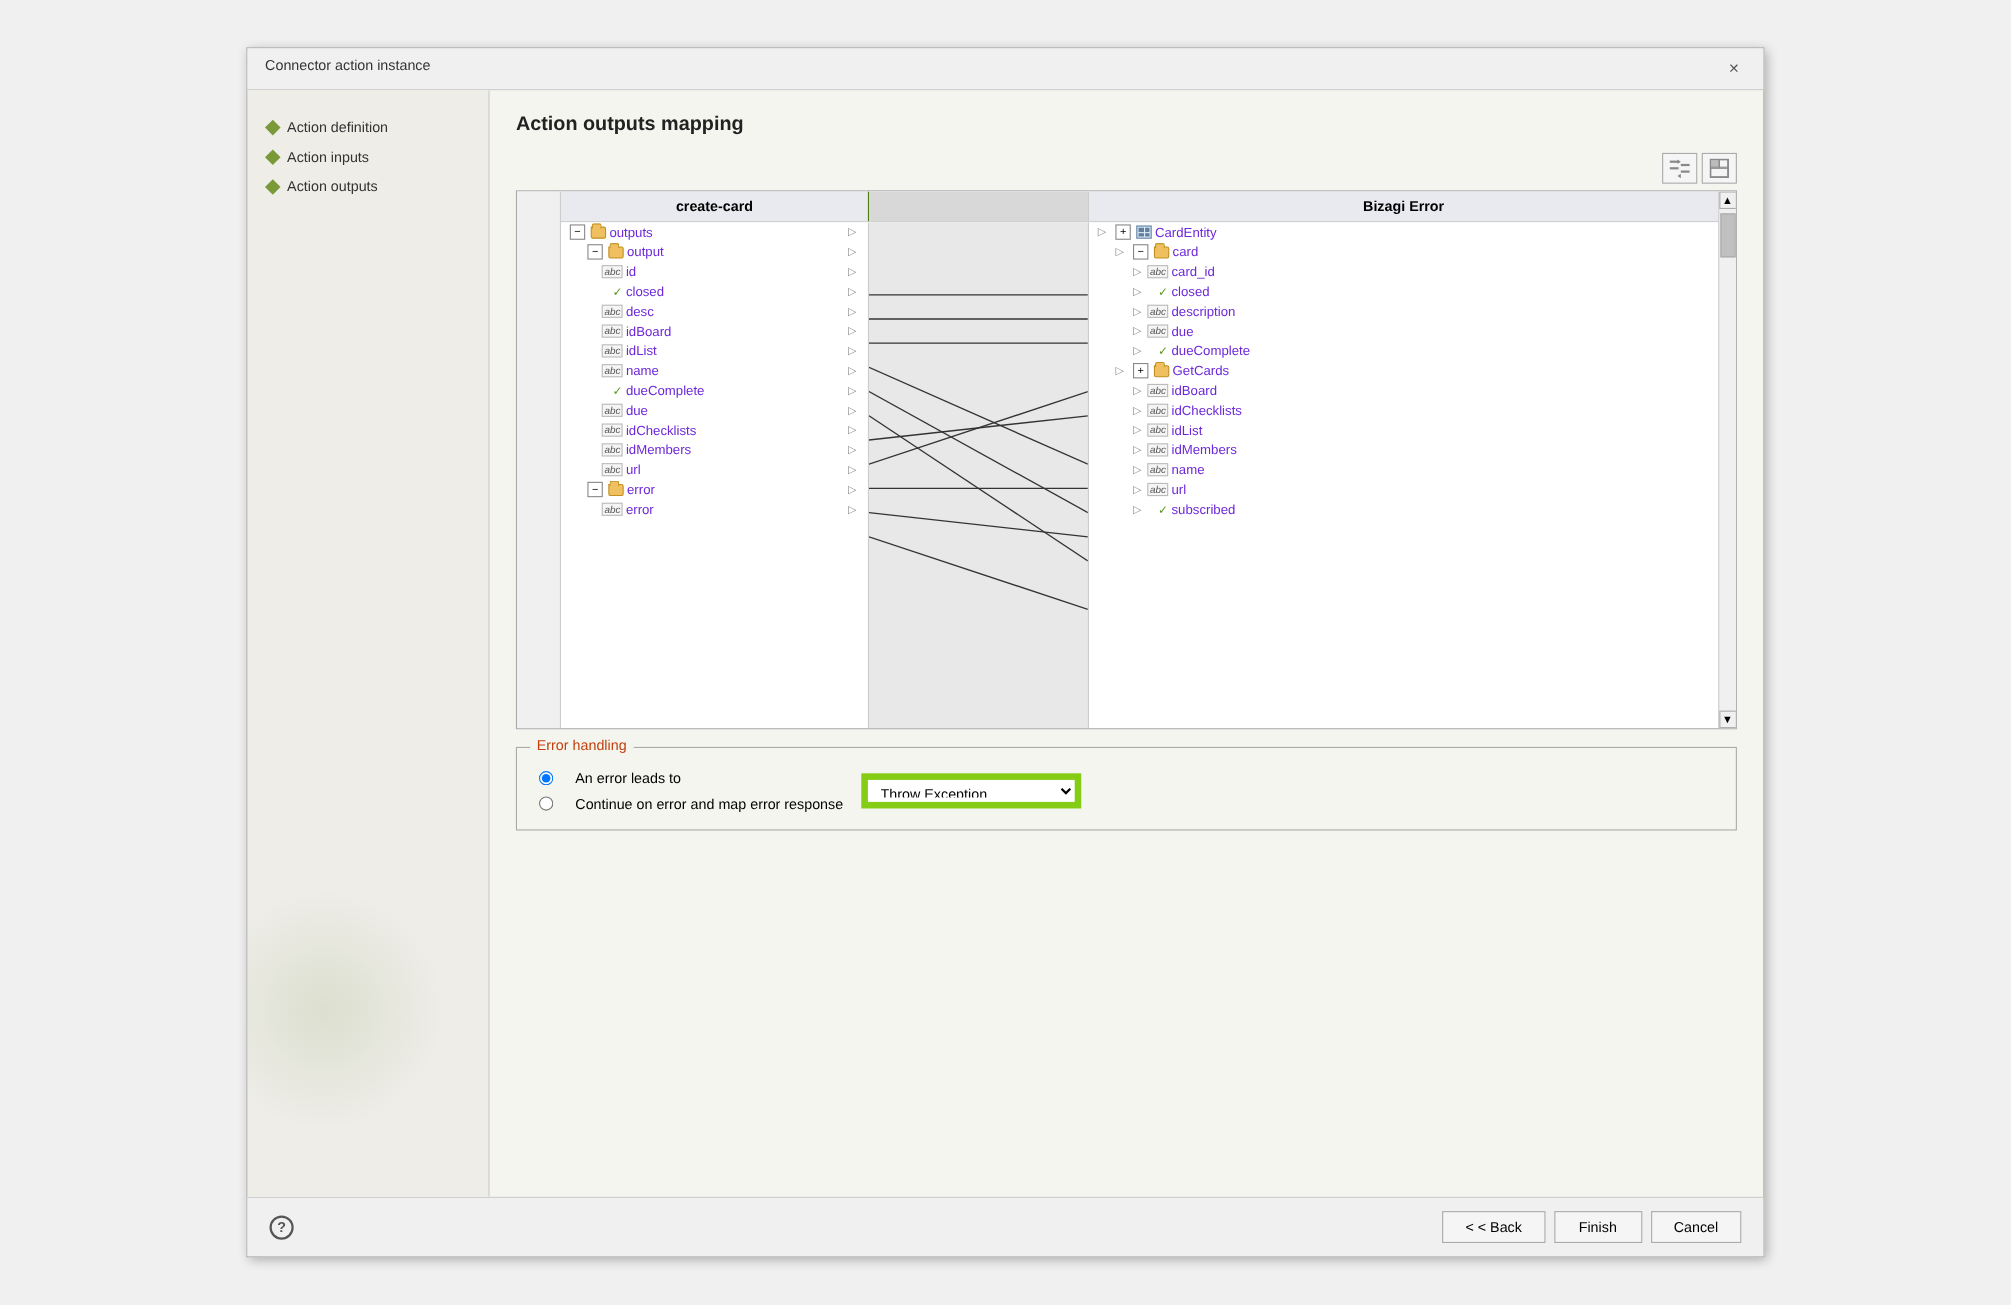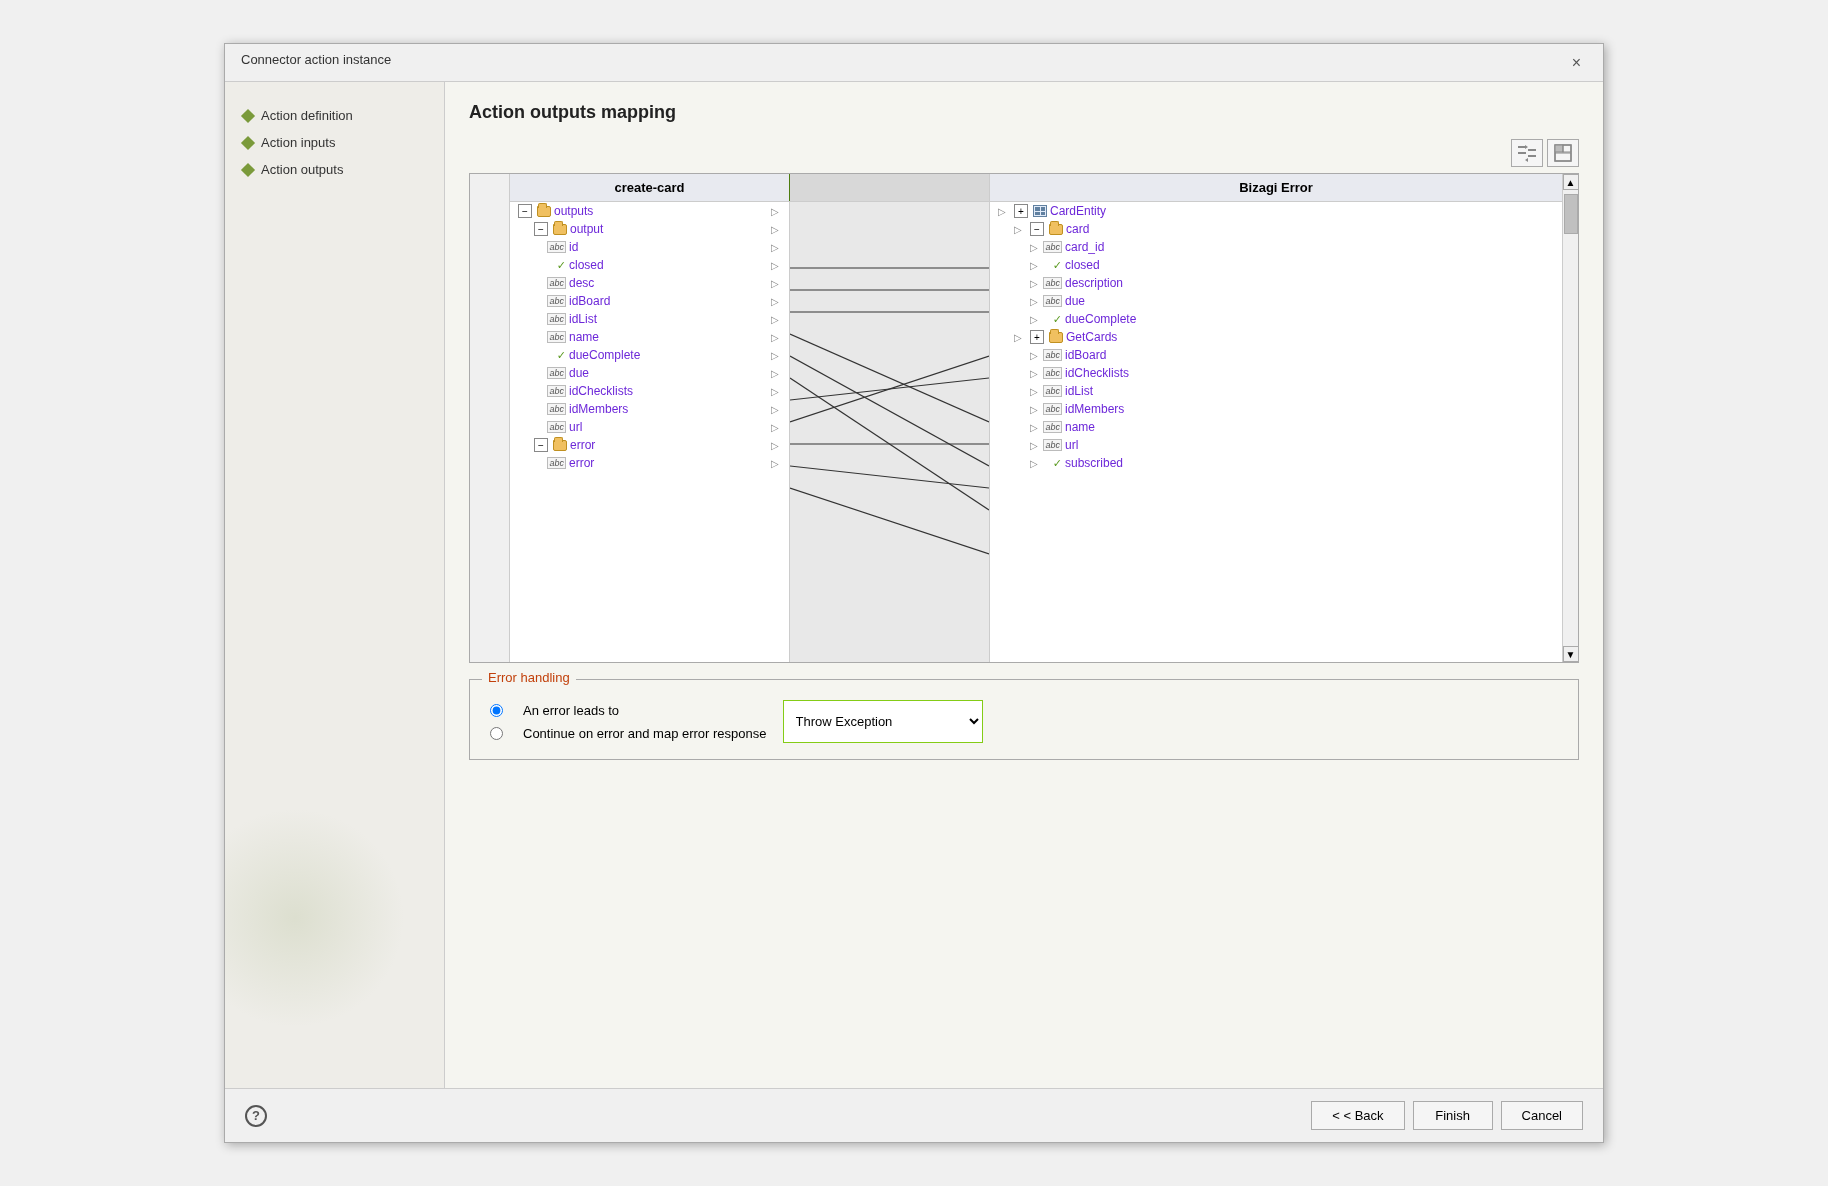--- a/index.html
+++ b/index.html
@@ -349,26 +349,26 @@
       gap: 20px;
       font-size: 13px;
       cursor: pointer;
     }
     .dropdown-container {
       display: flex;
       align-items: center;
       gap: 4px;
     }
     .dropdown-select {
-      border: 1px solid #84cc16;
+      border: 6px solid #84cc16;
       background: #fff;
       padding: 4px 8px;
       font-size: 13px;
       width: 200px;
-      height: 43px;
+      height: 32px;
     }
     
     .footer {
       border-top: 1px solid #ccc;
       background: #f0f0f0;
       padding: 12px 20px;
       display: flex;
       align-items: center;
       justify-content: space-between;
     }

